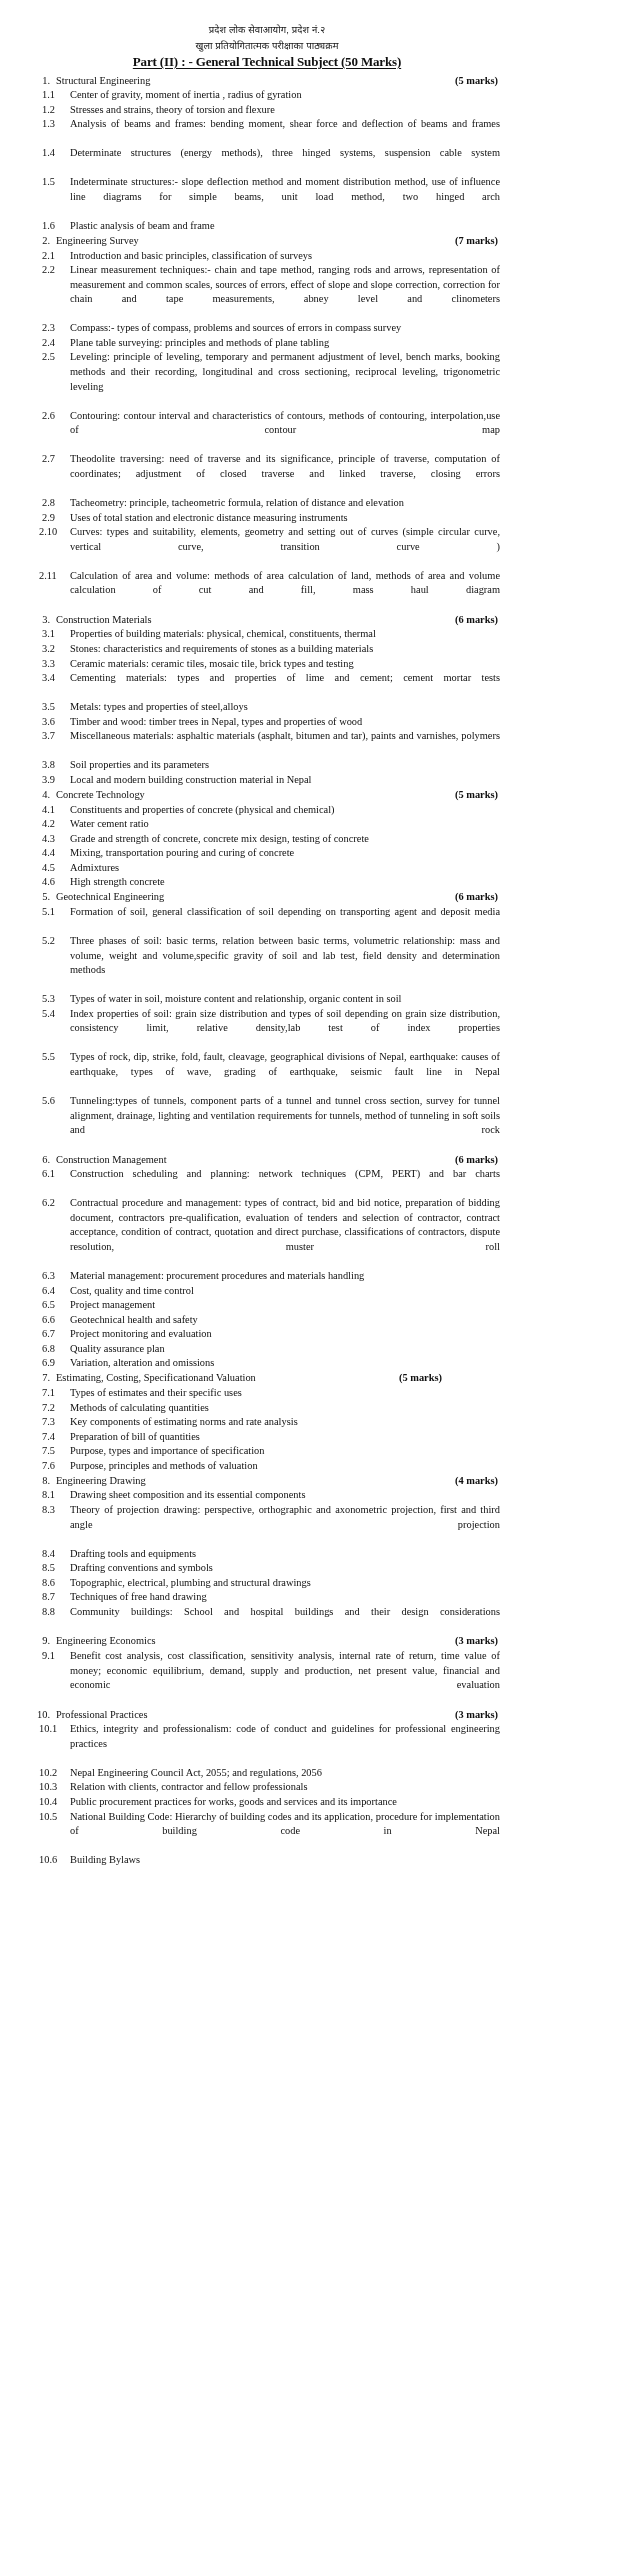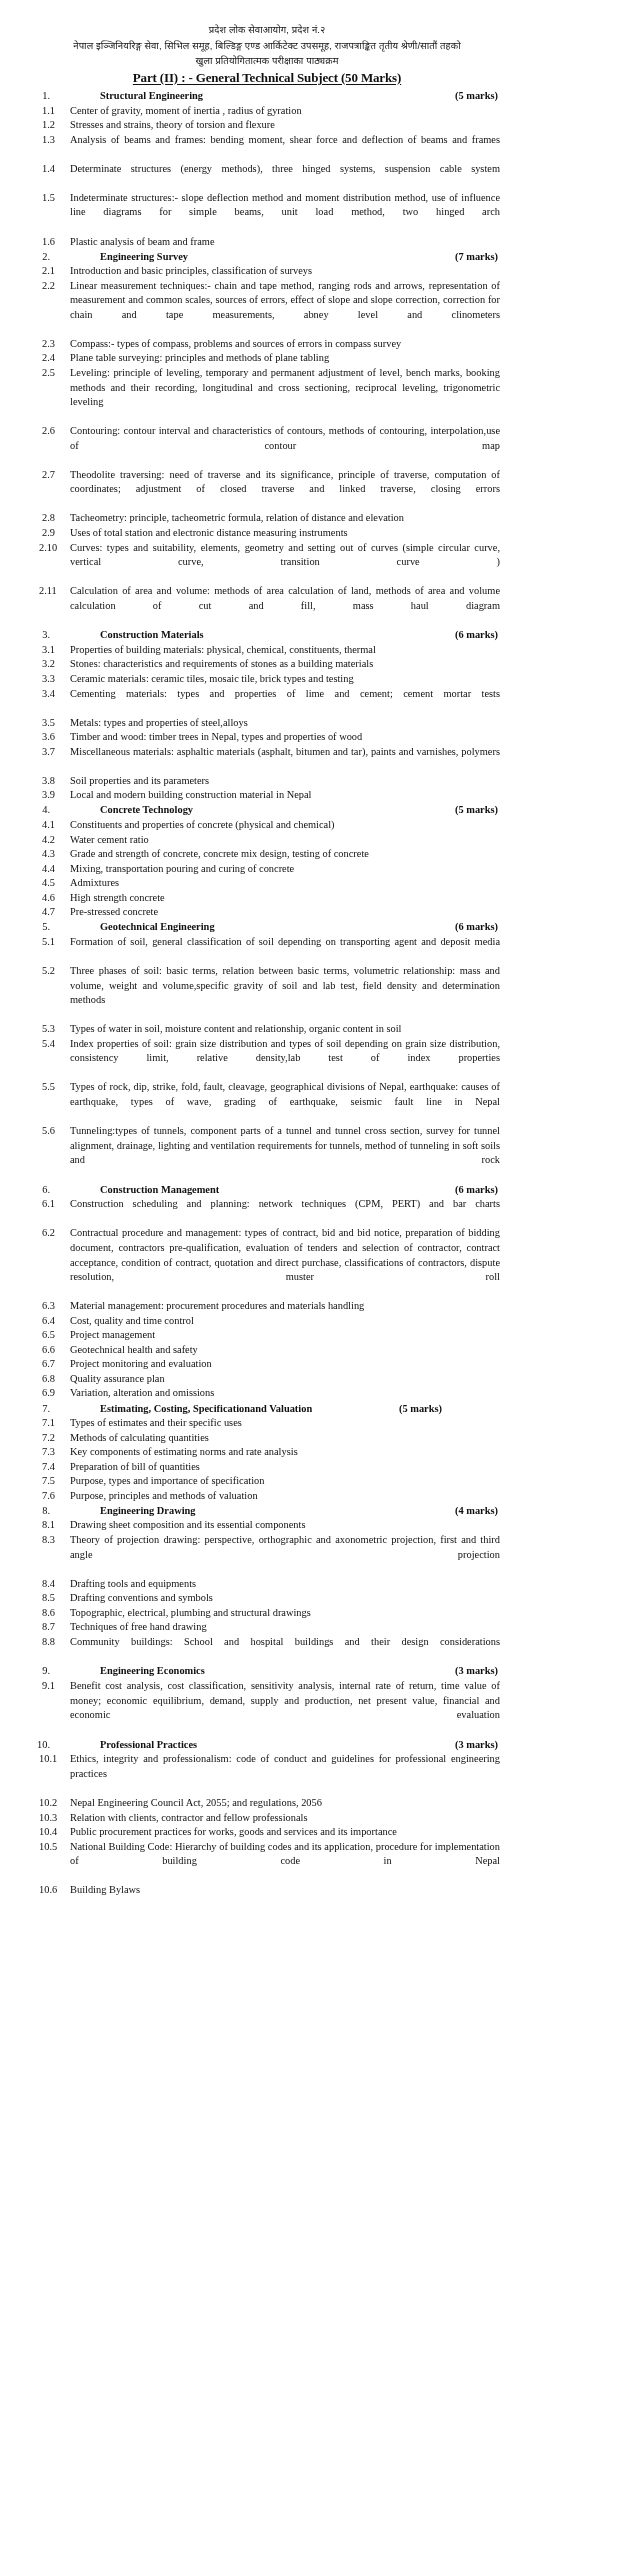--- a/index.html
+++ b/index.html
@@ -62,22 +62,21 @@
   .sec-num {
     width: 26px;
     flex: 0 0 26px;
     text-align: right;
     padding-right: 6px;
     box-sizing: border-box;
     font-weight: normal;
   }
   .sec-title {
     flex: 1 1 auto;
-    font-weight: bold;
-    margin-left: 44px;
+    font-weight: normal;
   }
   .sec-marks {
     flex: 0 0 auto;
     font-weight: bold;
     white-space: nowrap;
     padding-right: 6px;
   }
   
   .sec-marks.mid { padding-right: 62px; }
 
@@ -113,21 +112,20 @@
     width: 100%;
   }
 </style>
 </head>
 <body>
 
 <div class="page">
 
   <div class="hdr">
     <div class="hdr-line-1">प्रदेश लोक सेवाआयोग, प्रदेश नं.२</div>
-    <div class="hdr-line-2">नेपाल इञ्जिनियरिङ्ग सेवा, सिभिल समूह, बिल्डिङ्ग एण्ड आर्किटेक्ट उपसमूह, राजपत्राङ्कित तृतीय श्रेणी/सातौं तहको</div>
     <div class="hdr-line-3">खुला प्रतियोगितात्मक परीक्षाका पाठ्यक्रम</div>
   </div>
 
   <div class="part-title"><span class="u">Part (II) : - General Technical Subject (50 Marks)</span></div>
 
   <div class="sections" id="sections-root">
       <div class="section">
         <div class="sec-head">
           <div class="sec-num">1.</div>
           <div class="sec-title">Structural Engineering</div>
@@ -275,24 +273,20 @@
           <div class="sub-text">Mixing, transportation pouring and curing of concrete</div>
         </div>
         <div class="sub">
           <div class="sub-num">4.5</div>
           <div class="sub-text">Admixtures</div>
         </div>
         <div class="sub">
           <div class="sub-num">4.6</div>
           <div class="sub-text">High strength concrete</div>
         </div>
-        <div class="sub">
-          <div class="sub-num">4.7</div>
-          <div class="sub-text">Pre-stressed concrete</div>
-        </div>
       </div>
       <div class="section">
         <div class="sec-head">
           <div class="sec-num">5.</div>
           <div class="sec-title">Geotechnical Engineering</div>
           <div class="sec-marks">(6 marks)</div>
         </div>
         <div class="sub">
           <div class="sub-num">5.1</div>
           <div class="sub-text just">Formation of soil, general classification of soil depending on transporting agent and deposit media</div>

